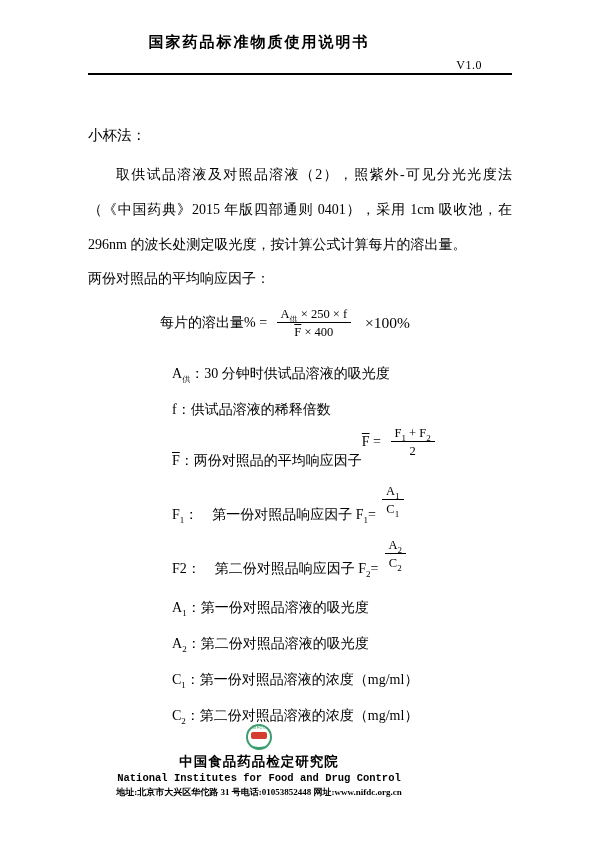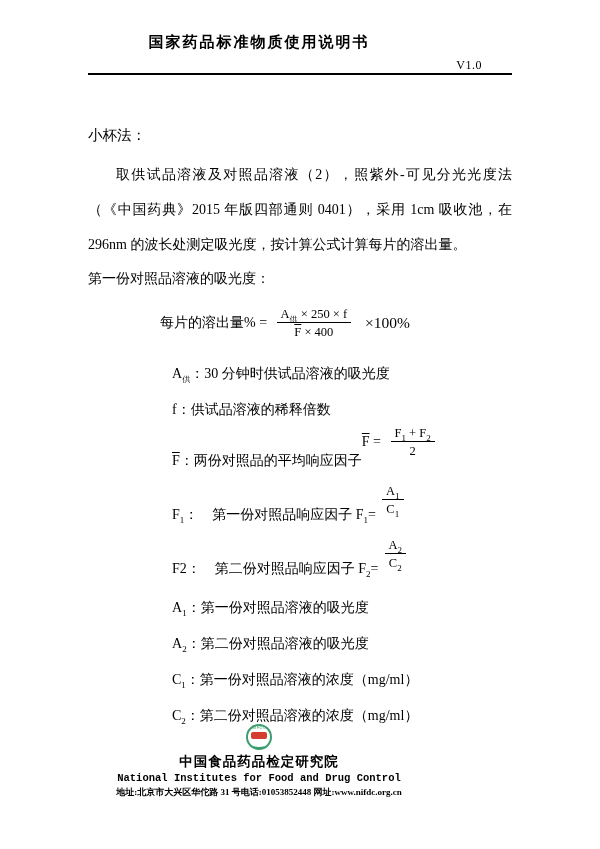--- a/index.html
+++ b/index.html
@@ -62,21 +62,21 @@
   <div class="header-title">国家药品标准物质使用说明书</div>
   <div class="version">V1.0</div>
   <div class="rule"></div>
 
   <div class="content">
 
     <div class="sec-title">小杯法：</div>
 
     <div class="para">取供试品溶液及对照品溶液（2），照紫外-可见分光光度法（《中国药典》2015 年版四部通则 0401），采用 1cm 吸收池，在 296nm 的波长处测定吸光度，按计算公式计算每片的溶出量。</div>
 
-    <div class="formula-intro">第一份对照品溶液的吸光度：</div>
+    <div class="formula-intro">两份对照品的平均响应因子：</div>
 
     <div class="formula-row">
       <span class="lead">每片的溶出量% = </span>
       <span class="frac">
         <span class="fr-num"><span>A</span><sub class="cjk">供</sub><span> × 250 × f</span></span>
         <span class="fr-den"><span class="fbar">F</span><span> × 400</span></span>
       </span>
       <span class="trail">×100%</span>
     </div>
 

